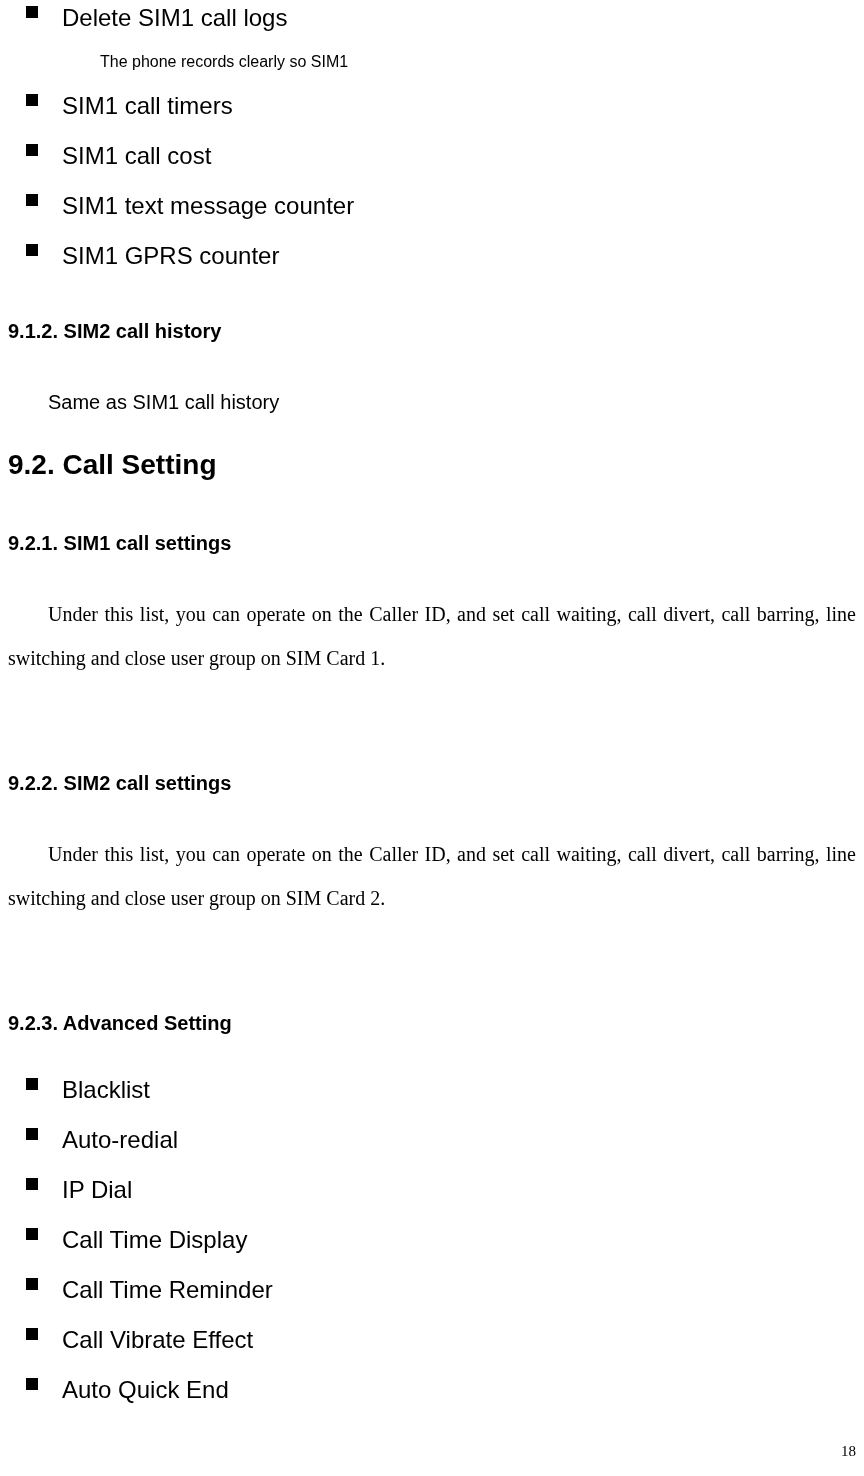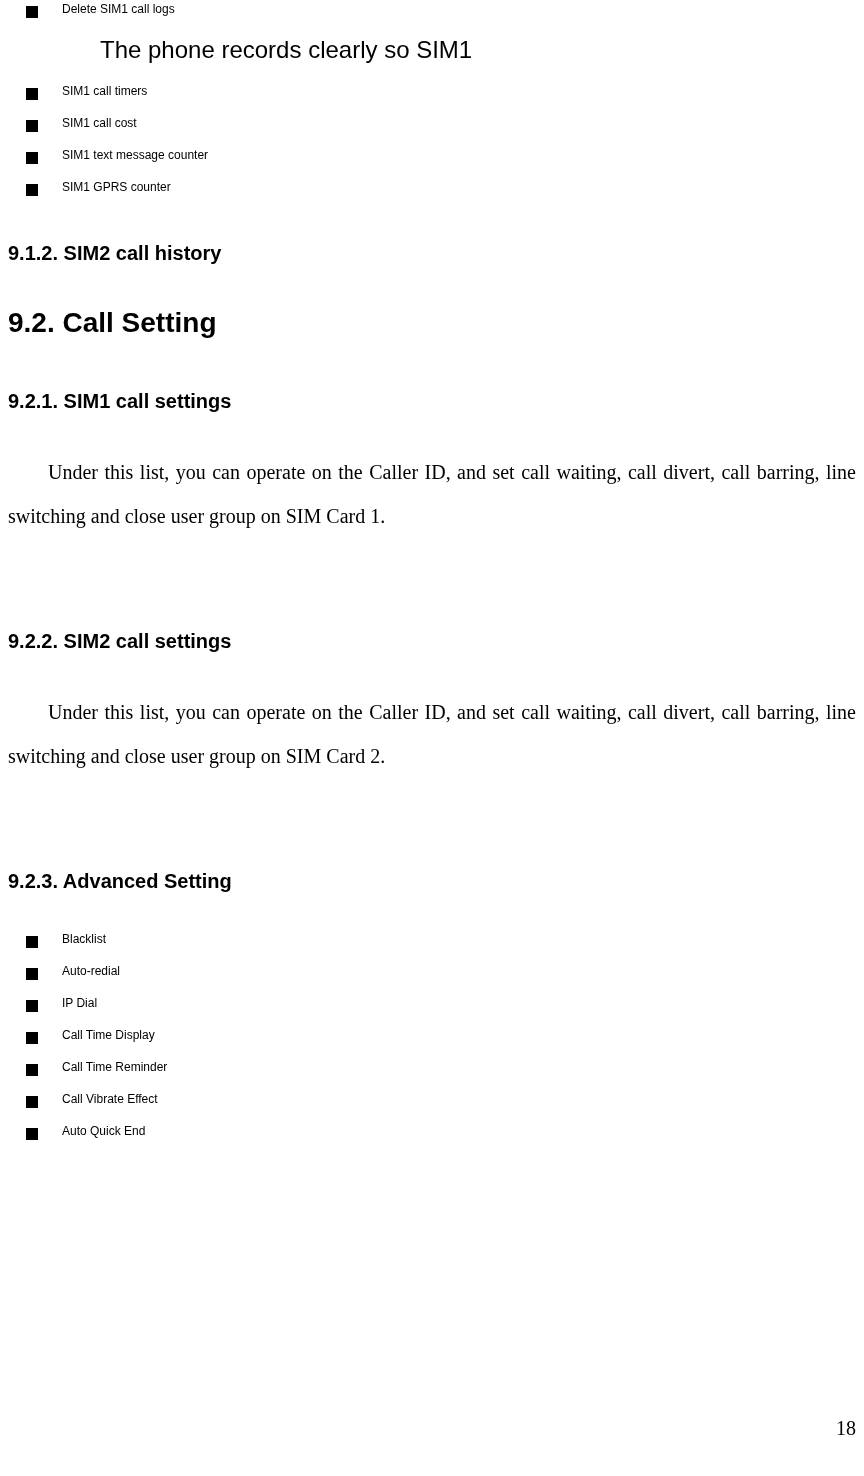--- a/index.html
+++ b/index.html
@@ -29,25 +29,25 @@
       display: inline-block;
       width: 12px;
       height: 12px;
       background: #000;
       margin-left: 18px;
       margin-right: 24px;
       margin-top: 6px;
       flex-shrink: 0;
     }
     .list-text {
-      font-size: 12px;
+      font-size: 24px;
     }
     .sub-indent {
       margin-left: 92px;
-      font-size: 24px;
+      font-size: 16px;
       margin-bottom: 14px;
     }
     .h3 {
       font-size: 20px;
       font-weight: bold;
       margin-top: 42px;
       margin-bottom: 34px;
     }
     .h2 {
       font-size: 28px;
@@ -65,23 +65,23 @@
       text-indent: 40px;
       font-family: Liberation Serif, serif;
     }
     .body-text.same {
       margin-left: 40px;
       margin-top: 0;
       margin-bottom: 12px;
     }
     .page-number {
       position: absolute;
-      bottom: 36px;
+      bottom: 16px;
       right: 8px;
-      font-size: 20px;
+      font-size: 15px;
       font-family: "Times New Roman", Times, serif;
       margin-left: 33px;
     }
     .section-spacer {
       height: 36px;
     }
   </style>
 </head>
 <body>
 
@@ -102,20 +102,21 @@
   <div class="list-item">
     <span class="bullet"></span>
     <span class="list-text">SIM1 text message counter</span>
   </div>
   <div class="list-item">
     <span class="bullet"></span>
     <span class="list-text">SIM1 GPRS counter</span>
   </div>
 
   <div class="h3">9.1.2.  SIM2 call history</div>
+  <div class="body-text same">Same as SIM1 call history</div>
 
   <div class="h2">9.2.    Call Setting</div>
 
   <div class="h3">9.2.1.  SIM1 call settings</div>
   <div class="body-text indent">Under this list, you can operate on the Caller ID, and set call waiting, call divert, call barring, line switching and close user group on SIM Card 1.</div>
 
   <div class="section-spacer"></div>
 
   <div class="h3">9.2.2.  SIM2 call settings</div>
   <div class="body-text indent">Under this list, you can operate on the Caller ID, and set call waiting, call divert, call barring, line switching and close user group on SIM Card 2.</div>

